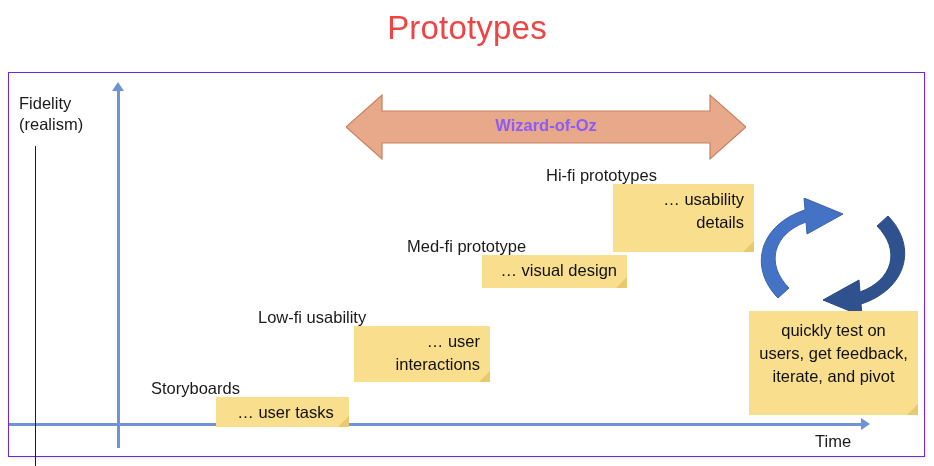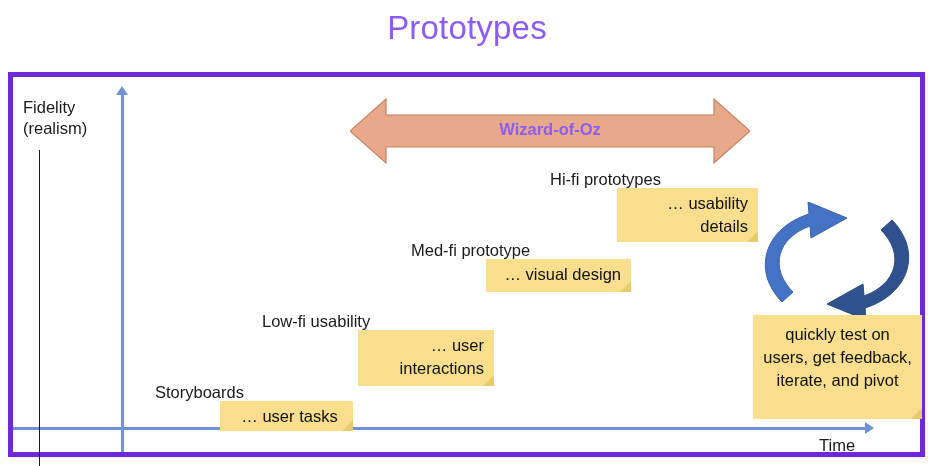--- a/index.html
+++ b/index.html
@@ -19,33 +19,33 @@
   
   #slide-title {
     position: absolute;
     left: 0;
     top: 8px;
     width: 934px;
     text-align: center;
     font-size: 33px;
     line-height: 40px;
     font-weight: 400;
-    color: #8b5cf6;
+    color: #ef4444;
     letter-spacing: 0.2px;
   }
 
   
   #diagram-panel {
     position: absolute;
     left: 8px;
     top: 72px;
     width: 917px;
     height: 385px;
     background: #ffffff;
-    border: 5px solid #6d28d9;
+    border: 1px solid #6d28d9;
     box-shadow: 1px 1px 3px rgba(0,0,0,0.10);
     box-sizing: border-box;
     padding-left: 48px;
   }
 
   
   .axis-v {
     position: absolute;
     left: 108px;
     top: 15px;
@@ -185,21 +185,21 @@
 
   <div id="woz-arrow">
     <svg width="400" height="68" viewBox="0 0 400 68" xmlns="http://www.w3.org/2000/svg">
       <polygon points="0,34 36,2 36,18 364,18 364,2 400,34 364,66 364,50 36,50 36,66" fill="#e8a88a" stroke="#c9805f" stroke-width="1.2"></polygon>
     </svg>
   </div>
   <div id="woz-label">Wizard-of-Oz</div>
 
 
   <div class="tier-label" style="left:537px; top:93px;">Hi-fi prototypes</div>
-  <div class="note note-right" style="left:604px; top:111px; width:141px; height:54px;">
+  <div class="note note-right" style="left:604px; top:111px; width:141px; height:68px;">
     <span style="white-space:pre-line;">… usability
 details</span>
     <span class="fold"></span>
   </div>
 
   <div class="tier-label" style="left:398px; top:164px;">Med-fi prototype</div>
   <div class="note note-right" style="left:473px; top:182px; width:145px; height:33px;">
     <span style="white-space:pre-line;">… visual design</span>
     <span class="fold"></span>
   </div>

